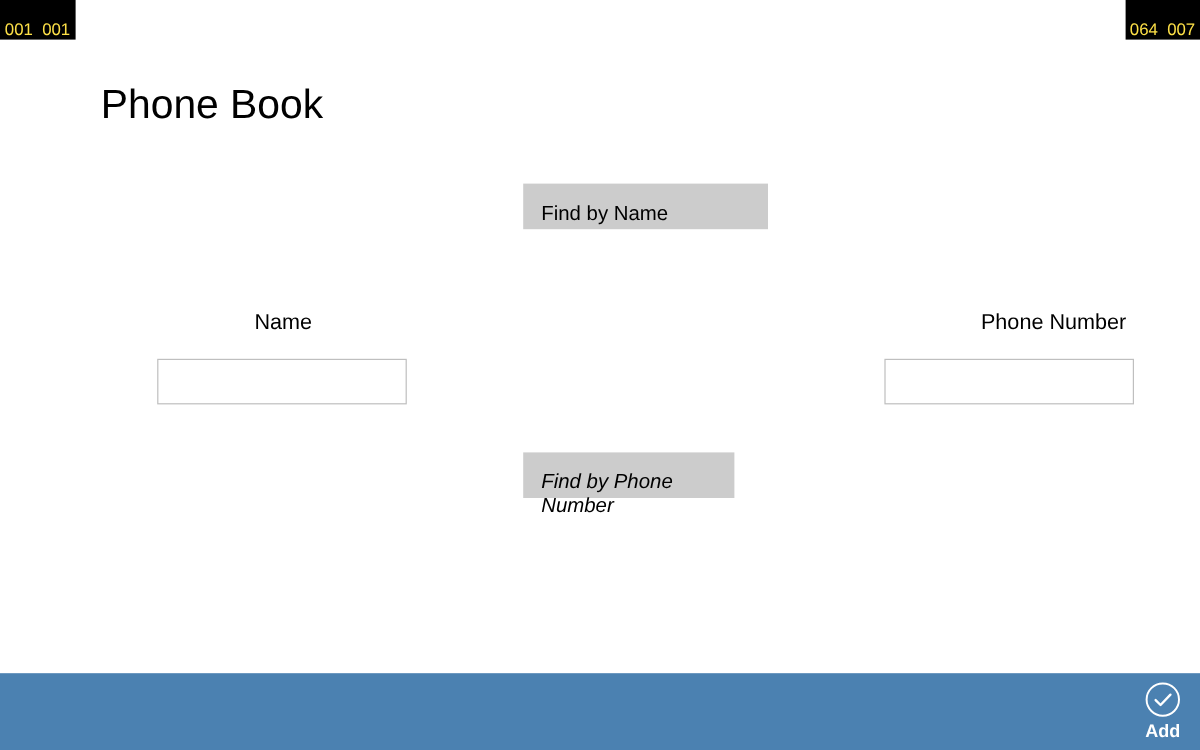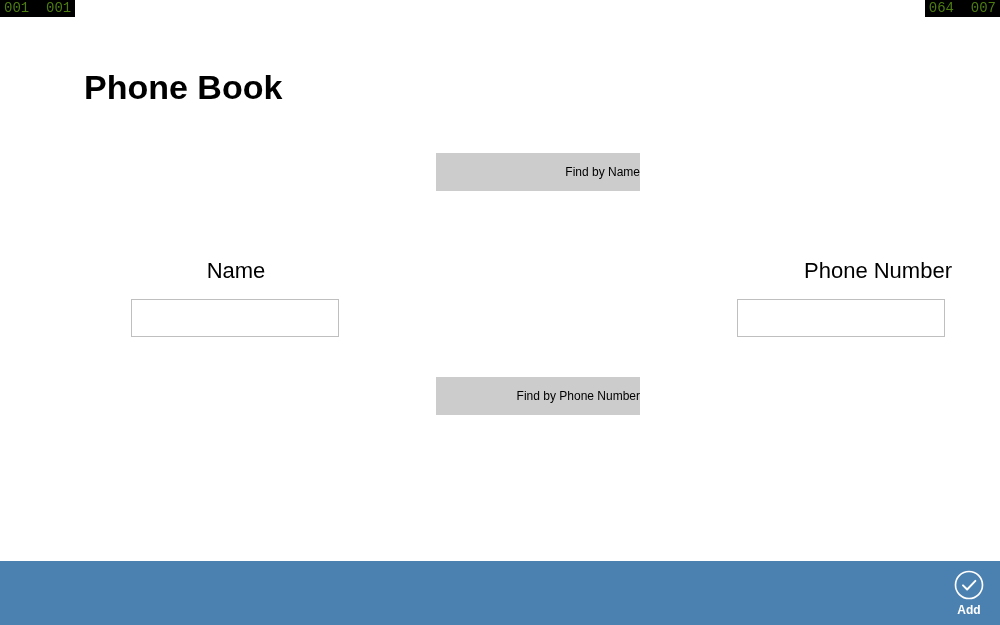--- a/index.html
+++ b/index.html
@@ -8,64 +8,65 @@
       height: 625px;
       background: #ffffff;
       font-family: "Segoe UI", Arial, sans-serif;
       overflow: hidden;
       position: relative;
     }
     .debug-tl, .debug-tr {
       position: absolute;
       top: 0;
       background: #000;
-      color: #4d7c0f;
-      font-family: Liberation Mono, monospace;
+      color: #fde047;
+      font-family: Liberation Sans, sans-serif;
       font-size: 14px;
-      padding: 0 4px 1px 4px;
+      padding: 16px 4px 1px 4px;
       letter-spacing: 0px;
       line-height: 16px;
       white-space: pre;
     }
     .debug-tl { left: 0; }
     .debug-tr { right: 0; }
     .page-title {
       position: absolute;
       left: 84px;
       top: 68px;
       font-size: 34px;
-      font-weight: 700;
+      font-weight: 400;
       color: #000;
     }
     .btn {
       position: absolute;
       background: #cccccc;
       border: none;
-      font-size: 12px;
+      font-size: 17px;
       color: #000;
       font-family: inherit;
       cursor: pointer;
-      text-align: right;
-      padding: 0;
+      text-align: left;
+      padding: 15px;
     }
     .btn-name {
       left: 436px;
       top: 153px;
       width: 204px;
       height: 38px;
     }
     .btn-phone {
       left: 436px;
       top: 377px;
-      width: 204px;
+      width: 176px;
       height: 38px;
+      font-style: italic;
     }
     .label {
       position: absolute;
-      font-size: 22px;
+      font-size: 18px;
       color: #000;
       text-align: center;
     }
     .label-name {
       left: 133px;
       top: 258px;
       width: 206px;
     }
     .label-phone {
       left: 775px;
@@ -113,21 +114,21 @@
       color: #fff;
       background: none;
       border: none;
       font-family: inherit;
       gap: 3px;
     }
     .appbar-btn svg {
       display: block;
     }
     .appbar-label {
-      font-size: 12px;
+      font-size: 15px;
       font-weight: 600;
       color: #fff;
     }
   </style>
 </head>
 <body>
 
 <div class="debug-tl">001  001</div>
 <div class="debug-tr">064  007</div>
 

